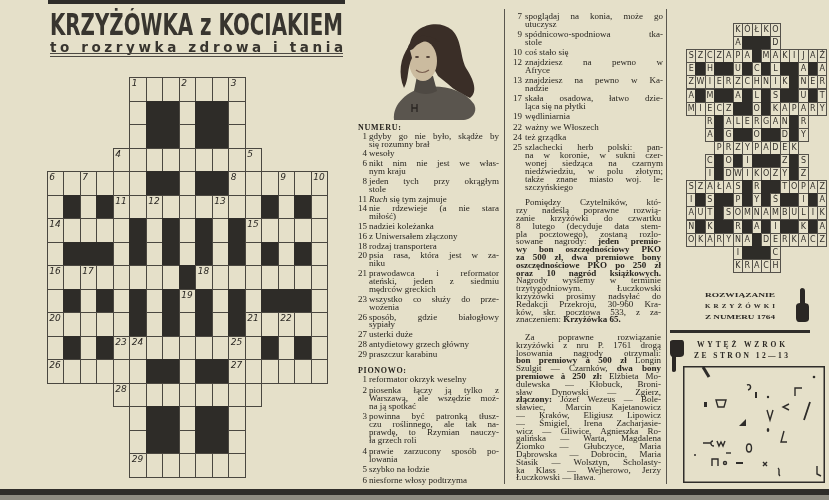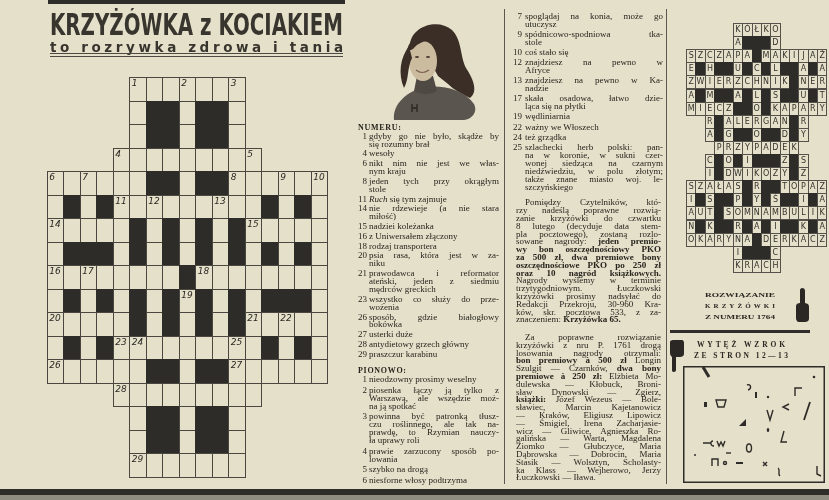--- a/index.html
+++ b/index.html
@@ -391,63 +391,63 @@
         <div class="ln last">mędrców greckich</div>
       </div>
       <div class="clue">
         <span class="cn">23</span>
         <div class="ln">wszystko co służy do prze-</div>
         <div class="ln last">wożenia</div>
       </div>
       <div class="clue">
         <span class="cn">26</span>
         <div class="ln">sposób, gdzie białogłowy</div>
-        <div class="ln last">bokówka</div>
+        <div class="ln last">sypiały</div>
       </div>
       <div class="clue">
         <span class="cn">27</span>
         <div class="ln last">usterki duże</div>
       </div>
       <div class="clue">
         <span class="cn">28</span>
         <div class="ln last">antydietowy grzech główny</div>
       </div>
       <div class="clue">
         <span class="cn">29</span>
         <div class="ln last">praszczur karabinu</div>
       </div>
     </div>
 
   <div class="abs heading" style="left:358px;top:367px">PIONOWO:</div>
   <div class="abs" id="down-list" style="left:356px;top:376px;width:143px">
       <div class="clue">
         <span class="cn">1</span>
-        <div class="ln last">nieodzowny prosimy weselny</div>
+        <div class="ln last">reformator okrzyk weselny</div>
       </div>
       <div class="clue">
         <span class="cn">2</span>
         <div class="ln">piosenka łączy ją tylko z</div>
         <div class="ln">Warszawą, ale wszędzie moż-</div>
         <div class="ln last">na ją spotkać</div>
       </div>
       <div class="clue">
         <span class="cn">3</span>
         <div class="ln">powinna być patronką tłusz-</div>
         <div class="ln">czu roślinnego, ale tak na-</div>
         <div class="ln">prawdę, to Rzymian nauczy-</div>
-        <div class="ln last">ła uprawy roli</div>
+        <div class="ln last">ła grzech roli</div>
       </div>
       <div class="clue">
         <span class="cn">4</span>
         <div class="ln">prawie zarzucony sposób po-</div>
         <div class="ln last">lowania</div>
       </div>
       <div class="clue">
         <span class="cn">5</span>
-        <div class="ln last">szybko na drogą</div>
+        <div class="ln last">szybko na łodzie</div>
       </div>
       <div class="clue">
         <span class="cn">6</span>
         <div class="ln last">niesforne włosy podtrzyma</div>
       </div>
     </div>
 
   <div class="abs vrule" style="left:503.5px;top:9px;height:475px"></div>
   <div class="abs" id="down-cont-list" style="left:505px;top:12.7px;width:158px">
       <div class="clue">
@@ -522,21 +522,21 @@
     </div>
   <div class="abs para" id="para2" style="left:516px;top:334.1px;width:145px">
       <div class="ln first">Za poprawne rozwiązanie</div>
       <div class="ln">krzyżówki z nru P. 1761 drogą</div>
       <div class="ln">losowania nagrody otrzymali:</div>
       <div class="ln"><span class="b">bon premiowy à 500 zł</span><span> Longin</span></div>
       <div class="ln"><span>Szulgit — Czarnków, </span><span class="b">dwa bony</span></div>
       <div class="ln"><span class="b">premiowe à 250 zł:</span><span> Elżbieta Mo-</span></div>
       <div class="ln">dulewska — Kłobuck, Broni-</div>
       <div class="ln">sław Dynowski — Zgierz,</div>
-      <div class="ln"><span class="b">książki:</span><span> Józef Wezeus — Bole-</span></div>
+      <div class="ln"><span class="b">złączony:</span><span> Józef Wezeus — Bole-</span></div>
       <div class="ln">sławiec, Marcin Kajetanowicz</div>
       <div class="ln">— Kraków, Eligiusz Lipowicz</div>
       <div class="ln">— Śmigiel, Irena Zacharjasie-</div>
       <div class="ln">wicz — Gliwice, Agnieszka Ro-</div>
       <div class="ln">galińska — Warta, Magdalena</div>
       <div class="ln">Ziomko — Głubczyce, Maria</div>
       <div class="ln">Dąbrowska — Dobrocin, Maria</div>
       <div class="ln">Stasik — Wolsztyn, Scholasty-</div>
       <div class="ln">ka Klass — Wejherowo, Jerzy</div>
       <div class="ln last">Łuczkowski — Iława.</div>

